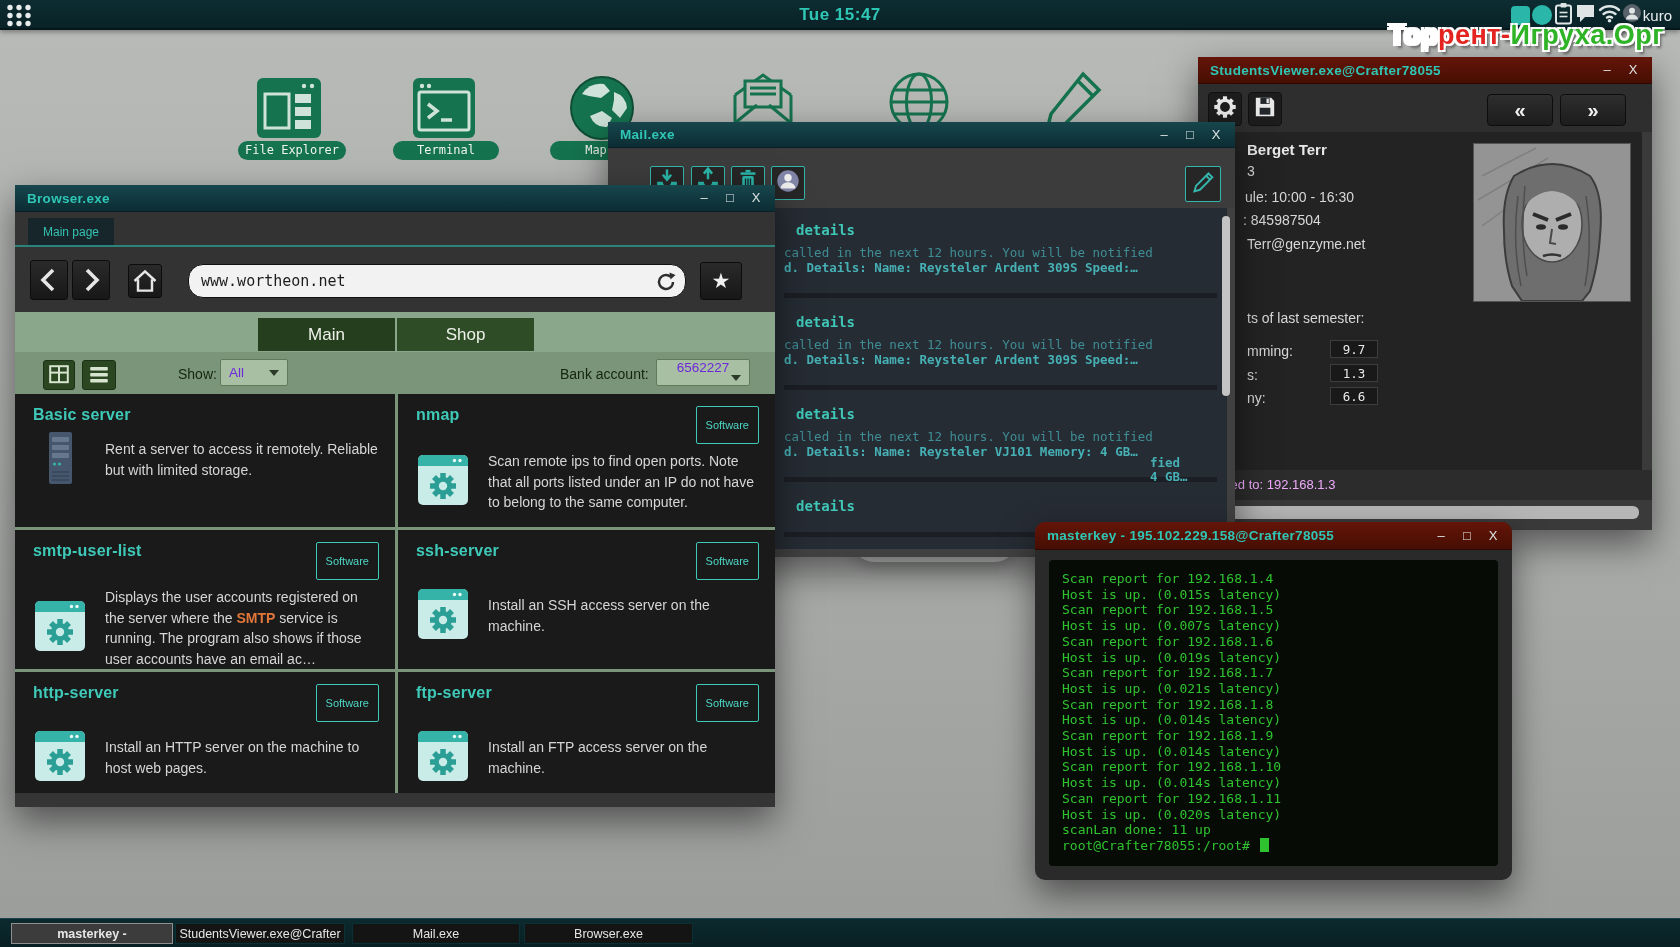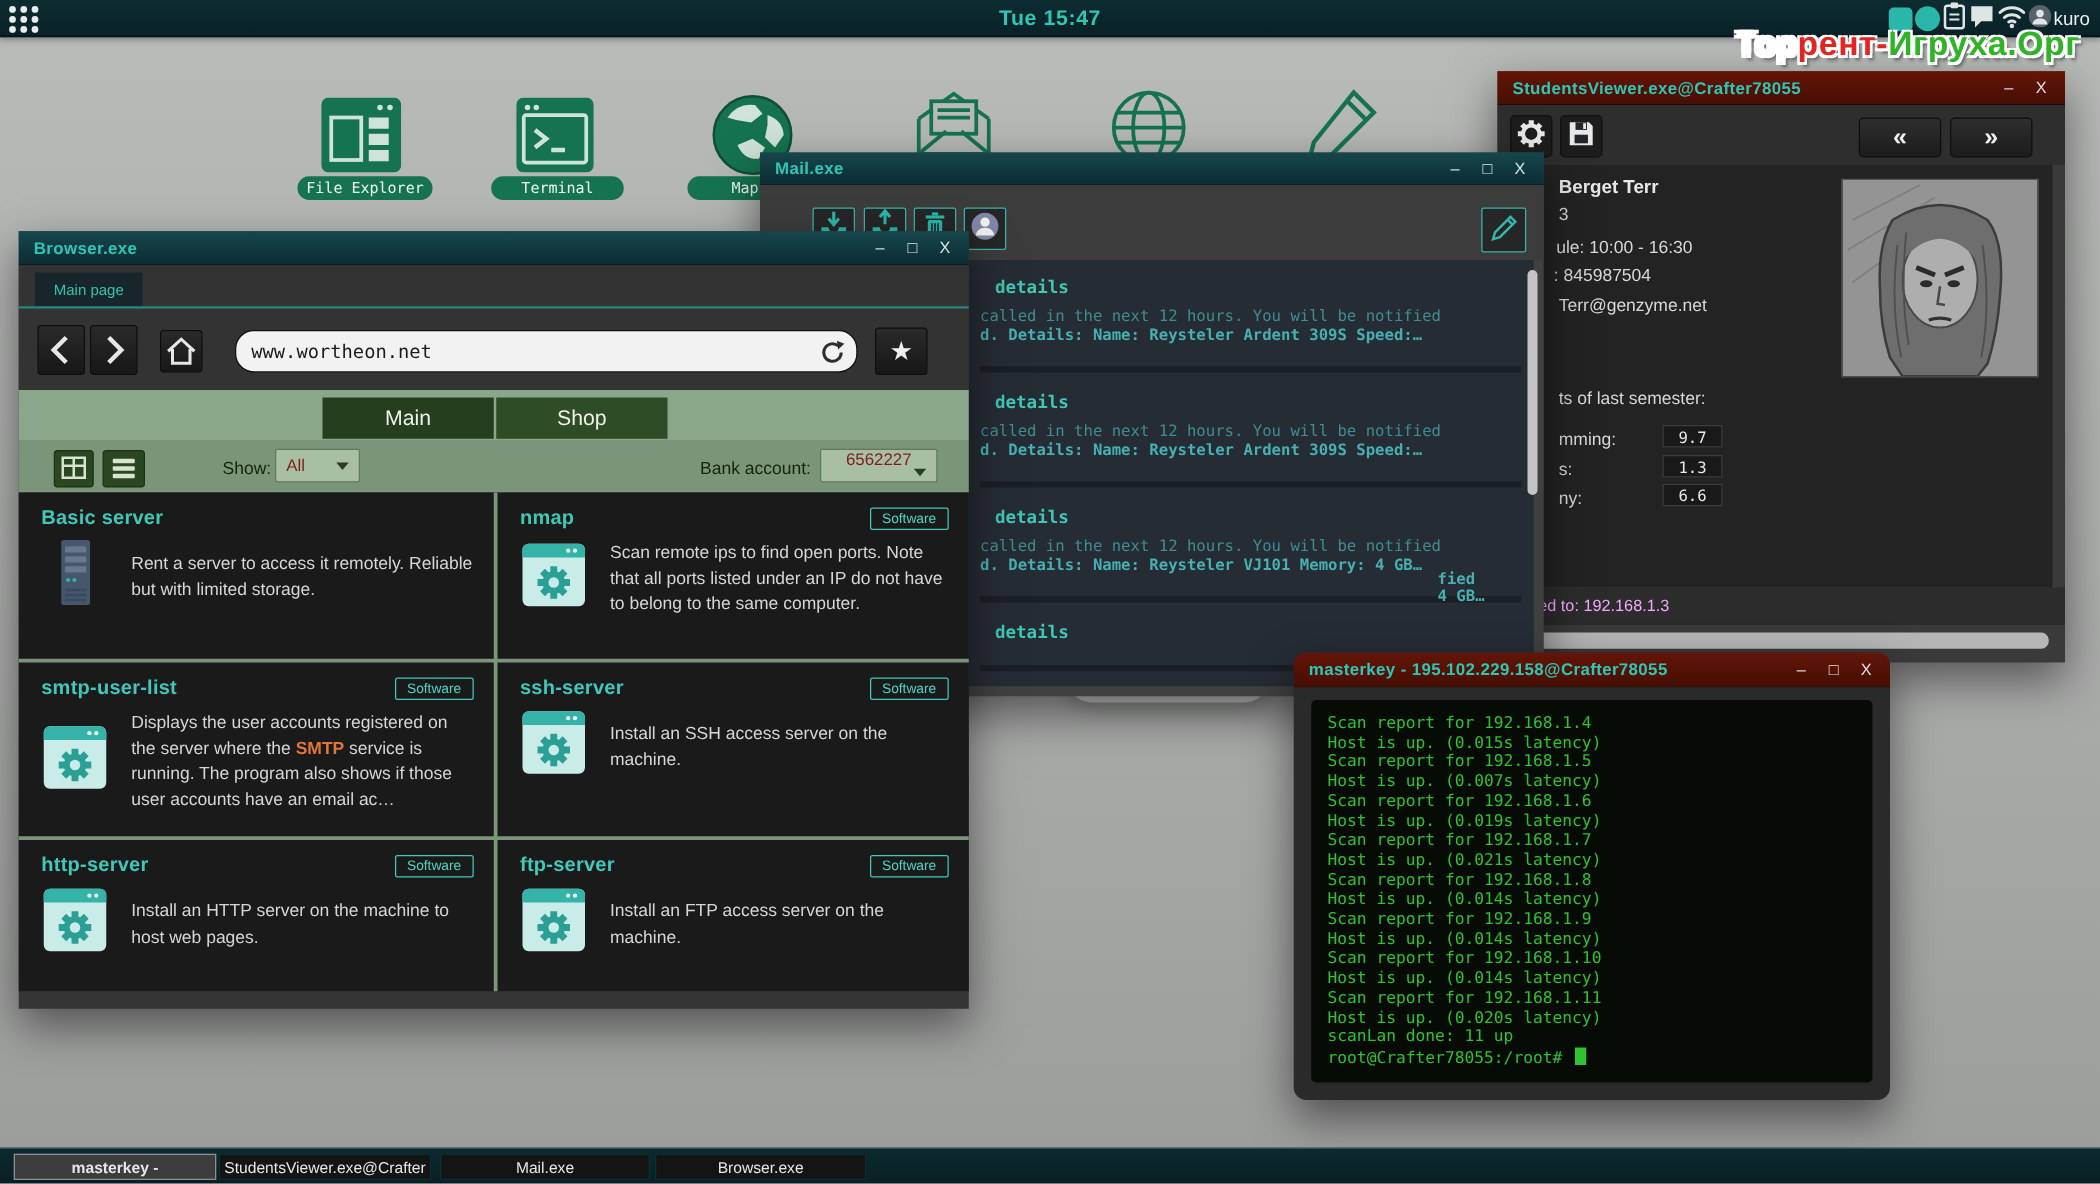--- a/index.html
+++ b/index.html
@@ -96,31 +96,31 @@
   .url-refresh { position:absolute; right:8px; top:6px; }
   .br-page { position:absolute; left:0; top:127px; width:760px; height:481px; }
   .shop-band1 { position:absolute; left:0; top:0; width:760px; height:40px; background:#8ba78b; }
   .shop-tab { position:absolute; top:6px; width:137px; height:33px; color:#eef2ea; font-size:17px;
     display:flex; align-items:center; justify-content:center; }
   .shop-band2 { position:absolute; left:0; top:40px; width:760px; height:42px; background:#7b957a; }
   .view-btn { position:absolute; top:8px; background:#2b4721; border:1px solid #1c3015; border-radius:3px;
     display:flex; align-items:center; justify-content:center; }
   .band2-label { position:absolute; top:14px; color:#14240f; font-size:14px; }
   .shop-select { position:absolute; top:7px; height:27px; background:#a9bfa4; border:1px solid #5f7a5a;
-    border-radius:2px; color:#7f1d1d; font-size:13.5px; display:flex; align-items:center; padding:0 8px; }
+    border-radius:2px; color:#6d28d9; font-size:13.5px; display:flex; align-items:center; padding:0 8px; }
   .sel-arrow { margin-left:auto; width:0; height:0; border-left:5px solid transparent;
     border-right:5px solid transparent; border-top:6px solid #2c3b28; }
   .shop-grid { position:absolute; left:0; top:82px; width:760px; height:399px; background:#1a1a1a; }
   .vdiv { position:absolute; left:380px; top:0; width:3px; height:399px; background:#7b957a; }
   .hdiv { position:absolute; left:0; width:760px; height:3px; background:#7b957a; }
   .bcell { position:absolute; padding:12px 16px 8px 18px; overflow:hidden; }
   .card-head { display:flex; align-items:flex-start; }
   .card-title { color:#3ec9b8; font-size:16px; font-weight:bold; letter-spacing:.2px; }
   .card-badge { margin-left:auto; border:1px solid #3ec9b8; color:#4dd6c4; font-size:11px;
-    padding:2px 9px; border-radius:2px; }
+    padding:12px 9px; border-radius:2px; }
   .card-body { display:flex; gap:18px; align-items:center; margin-top:7px; }
   .card-icon { flex:0 0 54px; }
   .card-desc { color:#d6d6d6; font-size:14px; line-height:1.48; }
   .hl { color:#e0763a; font-weight:bold; }
   .br-bottom { position:absolute; left:0; top:608px; width:760px; height:14px; background:#333; }
 
   
   #win-terminal { left:1035px; top:522px; width:477px; height:358px; background:#2a2a2a;
     border-radius:10px; z-index:20; }
   #win-terminal .tbar { height:28px; border-radius:10px 10px 0 0; }

